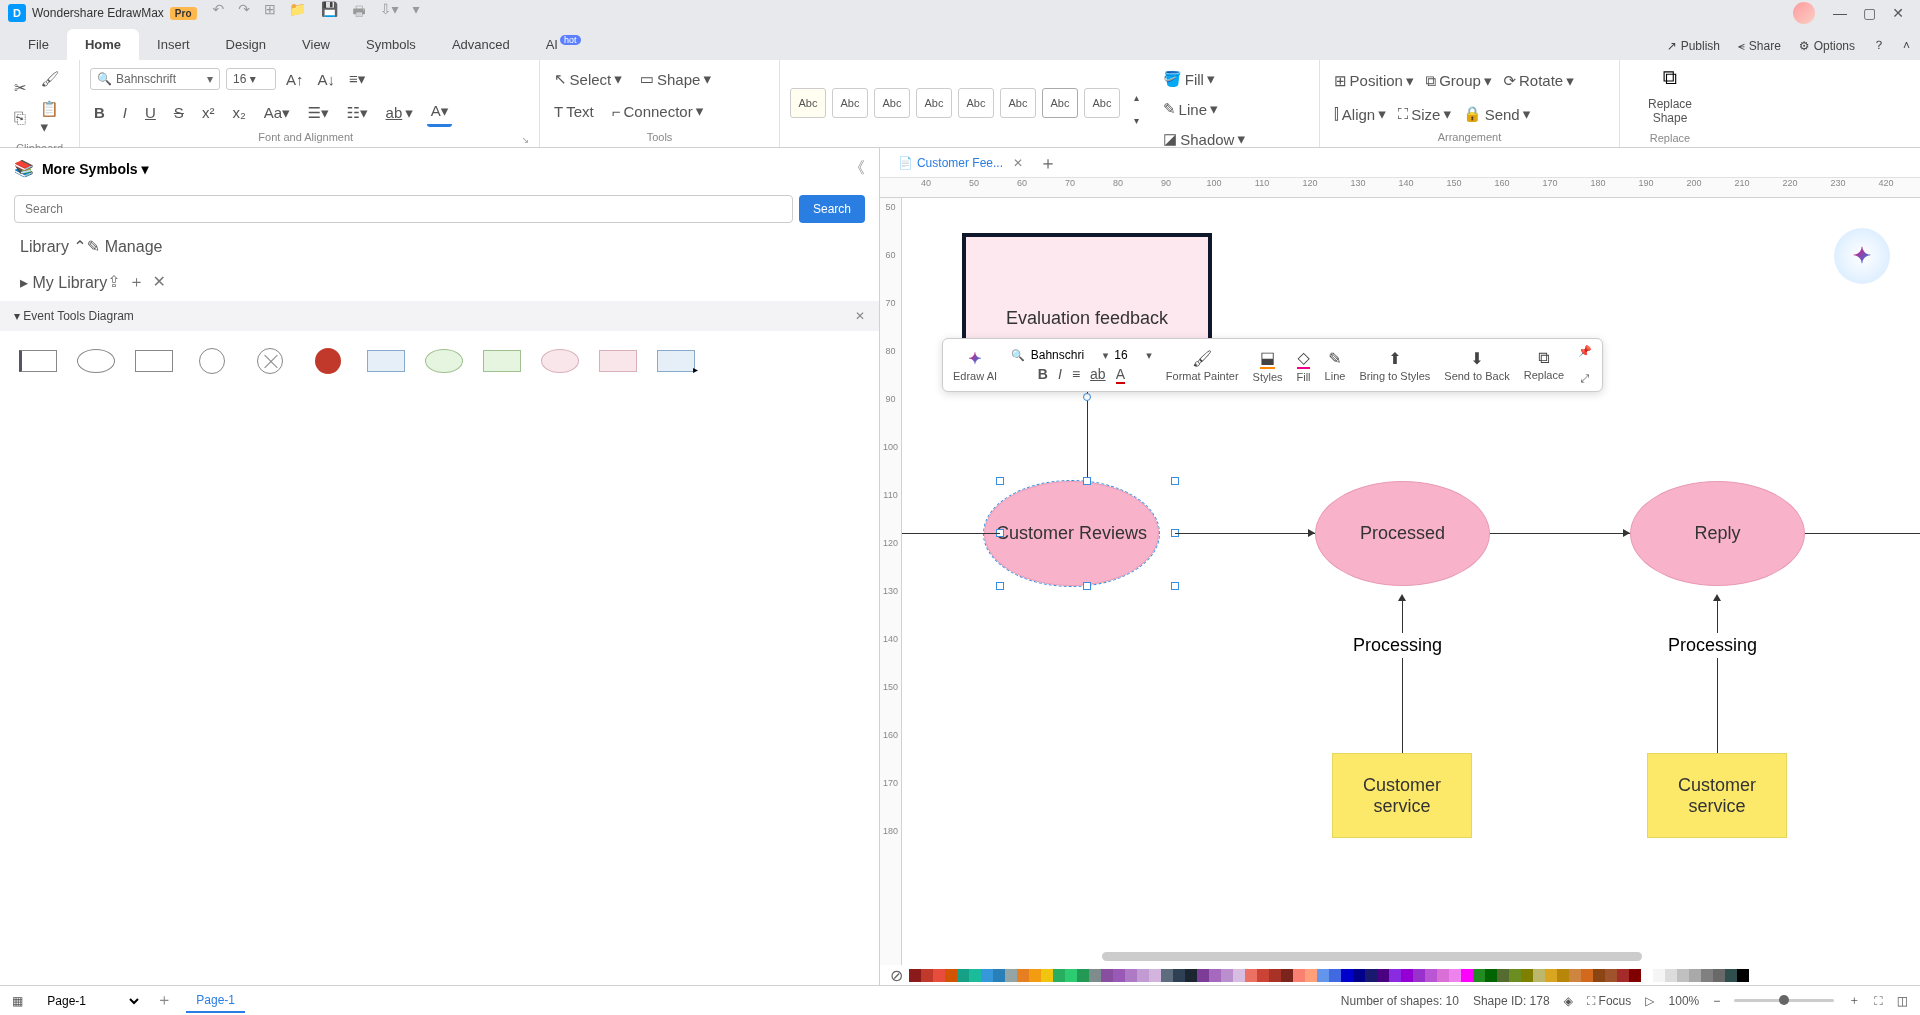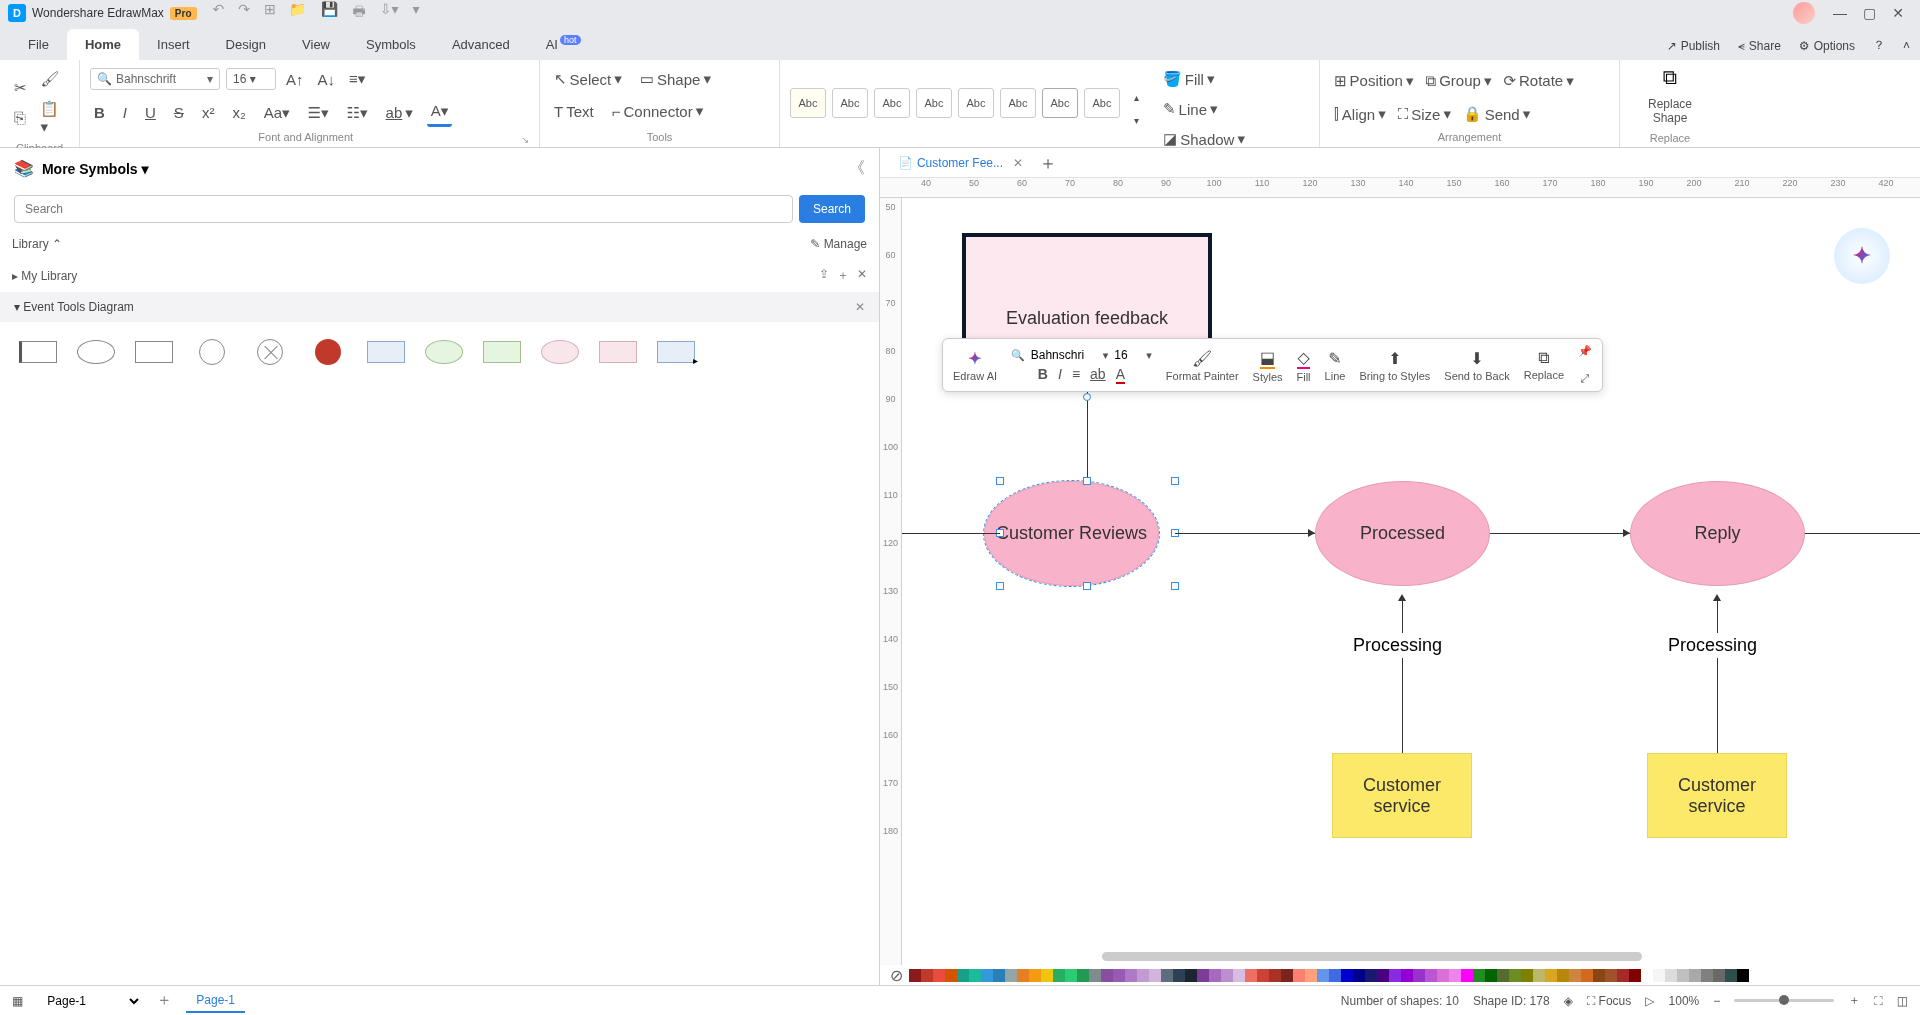--- a/index.html
+++ b/index.html
@@ -31,21 +31,21 @@
 .stylebox{width:36px;height:30px;border:1px solid #ccc;border-radius:3px;display:flex;align-items:center;justify-content:center;font-size:11px;color:#555;cursor:pointer}
 .stylebox:nth-child(1){background:#fffef0}
 .stylebox:nth-child(7){border-color:#aaa}
 .main{flex:1;display:flex;overflow:hidden}
 .sidebar{width:880px;background:#fff;display:flex;flex-direction:column;border-right:1px solid #d0d0d5}
 .sidehdr{display:flex;align-items:center;padding:10px 14px;gap:8px}
 .sidehdr .more{font-weight:600;font-size:14px}
 .searchrow{display:flex;padding:6px 14px;gap:6px}
 .searchrow input{flex:1;border:1px solid #ccc;border-radius:4px;padding:6px 10px;font-size:12px}
 .searchrow button{background:#2a7de1;color:#fff;border:none;border-radius:4px;padding:6px 14px;font-size:12px;cursor:pointer}
-.librow{display:flex;align-items:center;padding:8px 12px;font-size:12px;color:#555;justify-content:space-between}
+.librow{display:flex;align-items:center;padding:8px 20px;font-size:16px;color:#555;}
 .librow .libicons{display:flex;gap:8px;color:#777}
 .catrow{padding:8px 14px;font-size:12px;color:#444;display:flex;align-items:center;gap:6px;justify-content:space-between}
 .catrow.active{background:#f3f3f6}
 .shapepal{display:flex;gap:10px;padding:12px 14px;flex-wrap:wrap}
 .shapepal .sh{width:48px;height:36px;display:flex;align-items:center;justify-content:center;cursor:pointer}
 .sh-rect{border:1px solid #888;width:38px;height:22px}
 .sh-ell{border:1px solid #888;width:38px;height:24px;border-radius:50%}
 .sh-circ{border:1px solid #888;width:26px;height:26px;border-radius:50%}
 .sh-x{border:1px solid #888;width:26px;height:26px;border-radius:50%;position:relative}
 .sh-x::before,.sh-x::after{content:'';position:absolute;background:#888;width:18px;height:1px;top:12px;left:4px}

